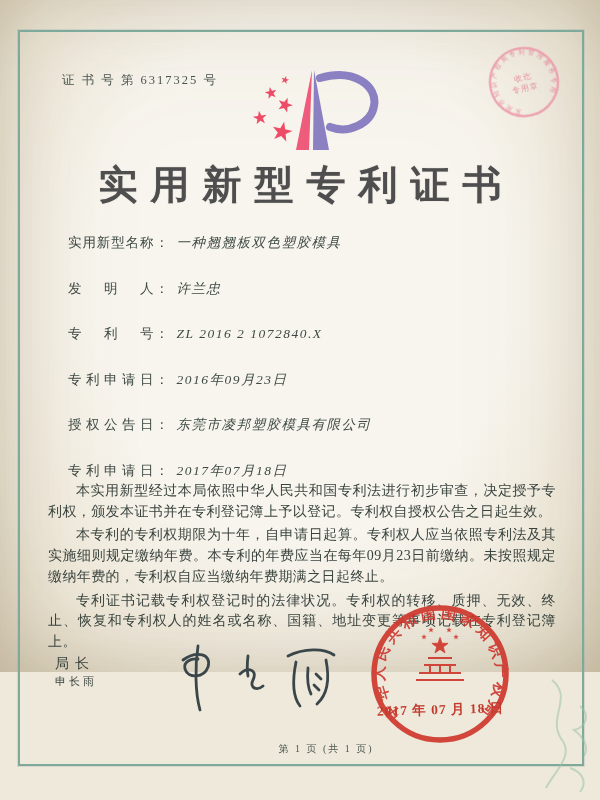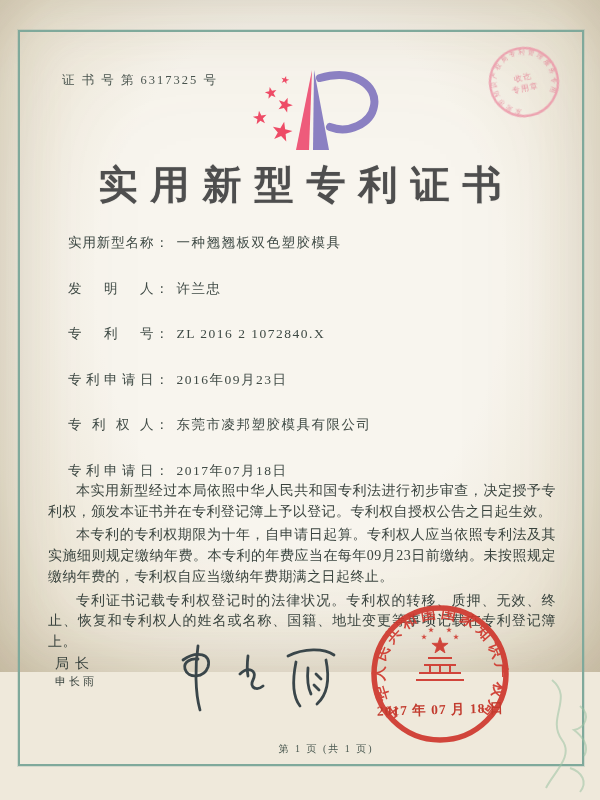--- a/index.html
+++ b/index.html
@@ -29,21 +29,21 @@
     letter-spacing:13px;padding-left:13px;box-sizing:border-box;
     text-shadow:0 0 1px rgba(90,90,90,.45);
   }
   .fields{position:absolute;left:52px;top:234px;width:500px;color:#3f4a45;margin-left:16px;}
   .frow{display:flex;align-items:baseline;margin-bottom:27.5px;font-size:13.5px;}
   .flabel{
     display:inline-block;width:86px;text-align:justify;text-align-last:justify;
     letter-spacing:.5px;
   }
   .fcolon{margin:0 8px 0 1px;}
-  .fvalue{letter-spacing:1.5px;}
+  .fvalue{letter-spacing:1.5px;font-style:italic;}
   .body-text{
     position:absolute;left:48px;top:466px;width:508px;
     font-size:14px;line-height:1.48;color:#39433e;text-align:justify;margin-top:15px;
   }
   .body-text p{margin:0 0 3px 0;text-indent:2em;letter-spacing:.4px;}
   .bureau{position:absolute;left:55px;top:655px;color:#39433e;}
   .bureau .btitle{font-size:14px;letter-spacing:6px;}
   .bureau .bname{font-size:11px;letter-spacing:3px;margin-top:1px;}
   .signature{position:absolute;left:148px;top:634px;}
   .seal{position:absolute;left:366px;top:600px;opacity:.92;filter:blur(.3px);}
@@ -107,21 +107,21 @@
       <span class="flabel">专利号</span>
         <span class="fcolon">：</span>
         <span class="fvalue">ZL 2016 2 1072840.X</span>
     </div>
     <div class="frow">
       <span class="flabel">专利申请日</span>
         <span class="fcolon">：</span>
         <span class="fvalue">2016年09月23日</span>
     </div>
     <div class="frow">
-      <span class="flabel">专利权人</span>
+      <span class="flabel">授权公告日</span>
         <span class="fcolon">：</span>
         <span class="fvalue">东莞市凌邦塑胶模具有限公司</span>
     </div>
     <div class="frow">
       <span class="flabel">专利申请日</span>
         <span class="fcolon">：</span>
         <span class="fvalue">2017年07月18日</span>
     </div>
   </div>
 

